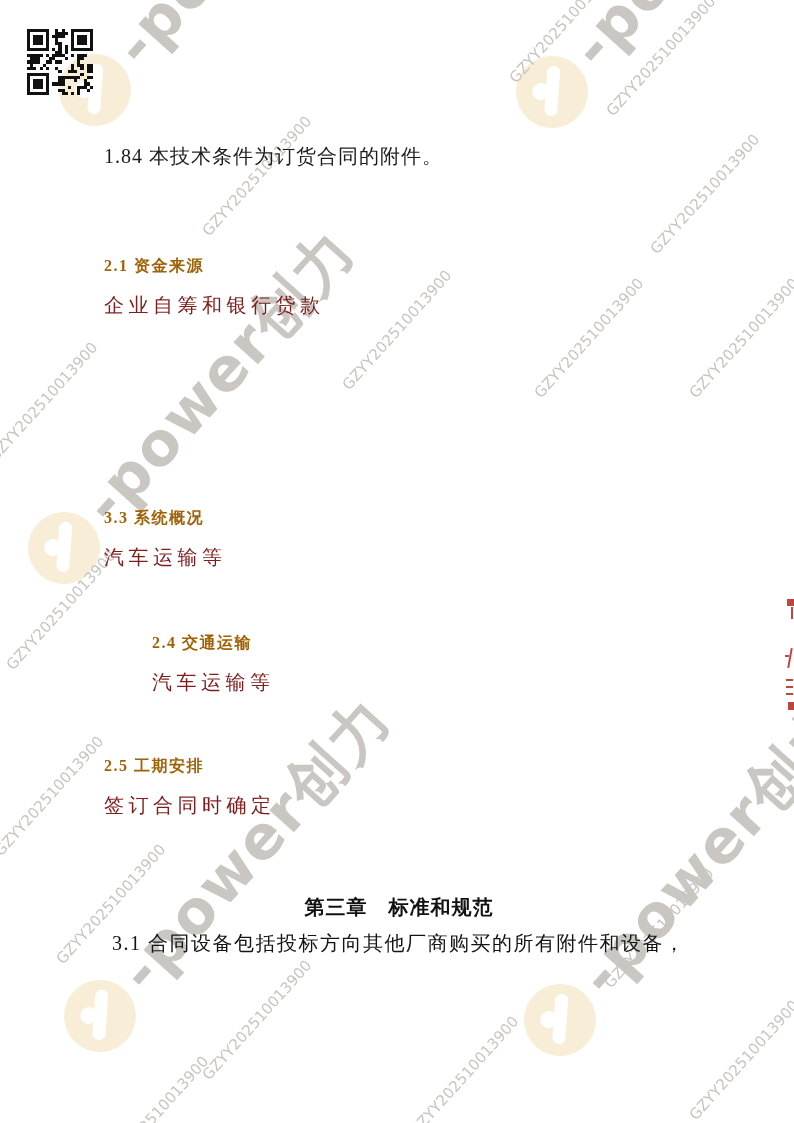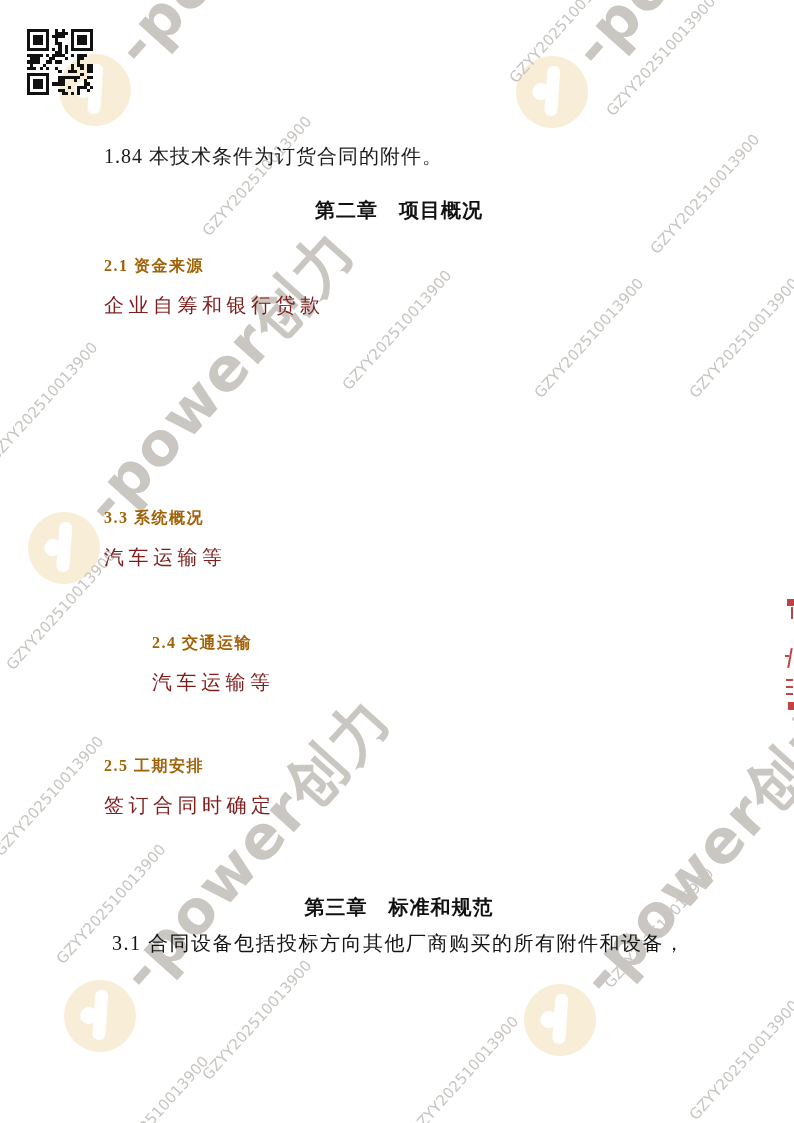--- a/index.html
+++ b/index.html
@@ -229,21 +229,20 @@
       <rect x="15" y="1" width="5" height="5" fill="#fff"></rect>
       <rect x="16" y="2" width="3" height="3" fill="#111"></rect>
       <rect x="0" y="14" width="7" height="7" fill="#111"></rect>
       <rect x="1" y="15" width="5" height="5" fill="#fff"></rect>
       <rect x="2" y="16" width="3" height="3" fill="#111"></rect>
     </svg>
 
   <div class="content">
     <p class="intro">1.84 本技术条件为订货合同的附件。</p>
 
-    <h2 class="chapter ch2">第二章　项目概况</h2>
 
     <div class="sec s0">
       <p class="sec-head">2.1 资金来源</p>
       <p class="sec-body">企业自筹和银行贷款</p>
     </div>
 
 
     <div class="sec s2">
       <p class="sec-head">3.3 系统概况</p>
       <p class="sec-body">汽车运输等</p>

